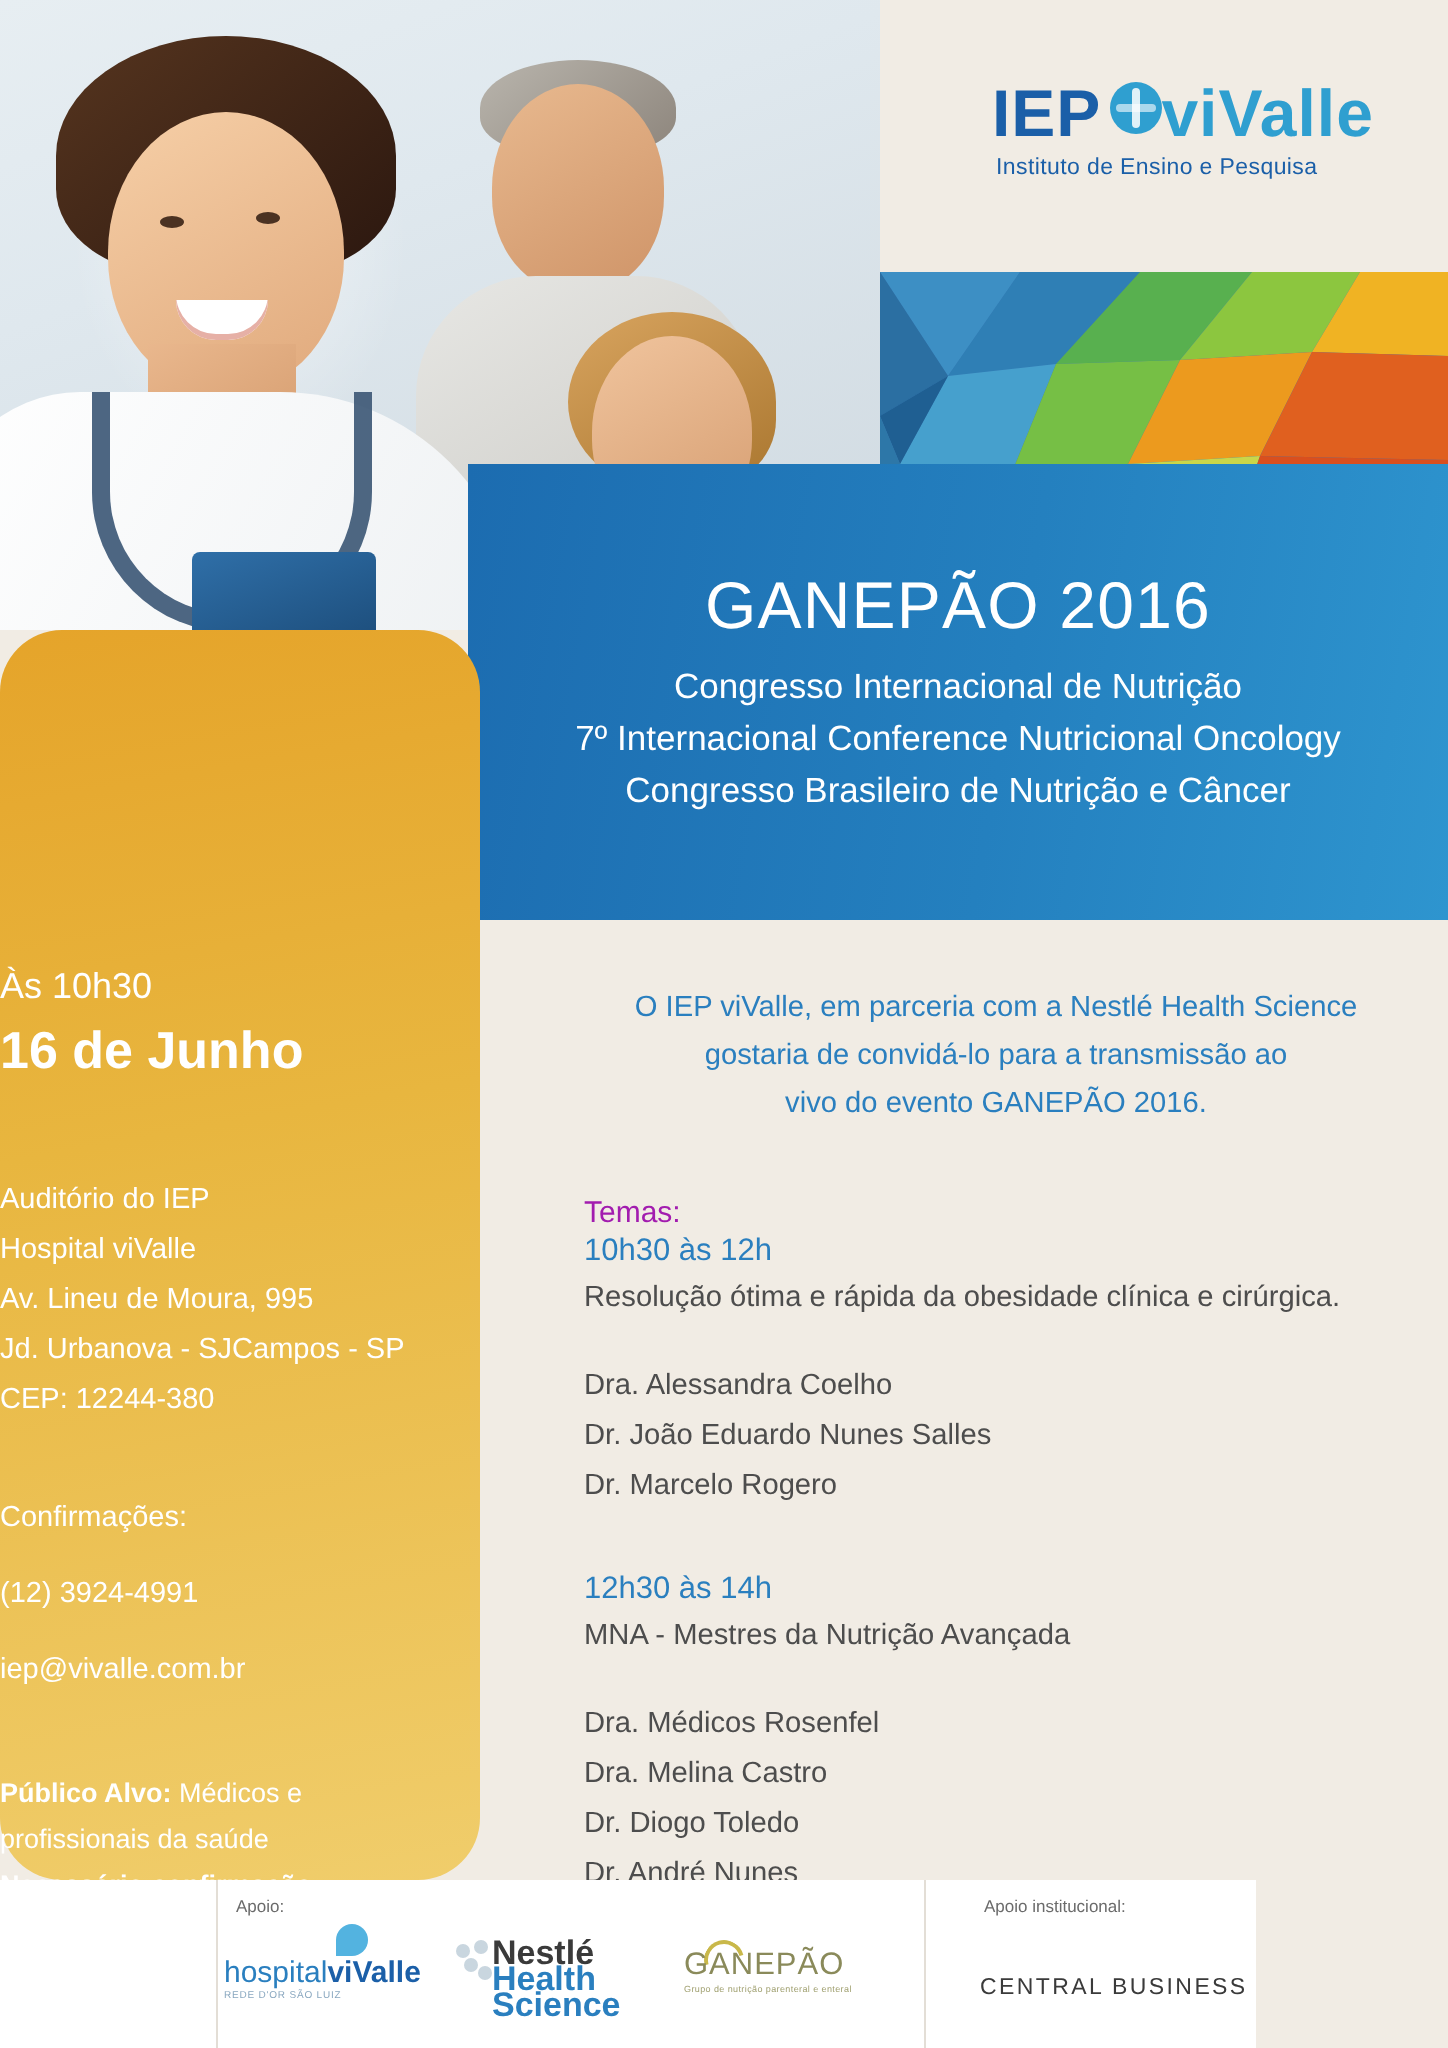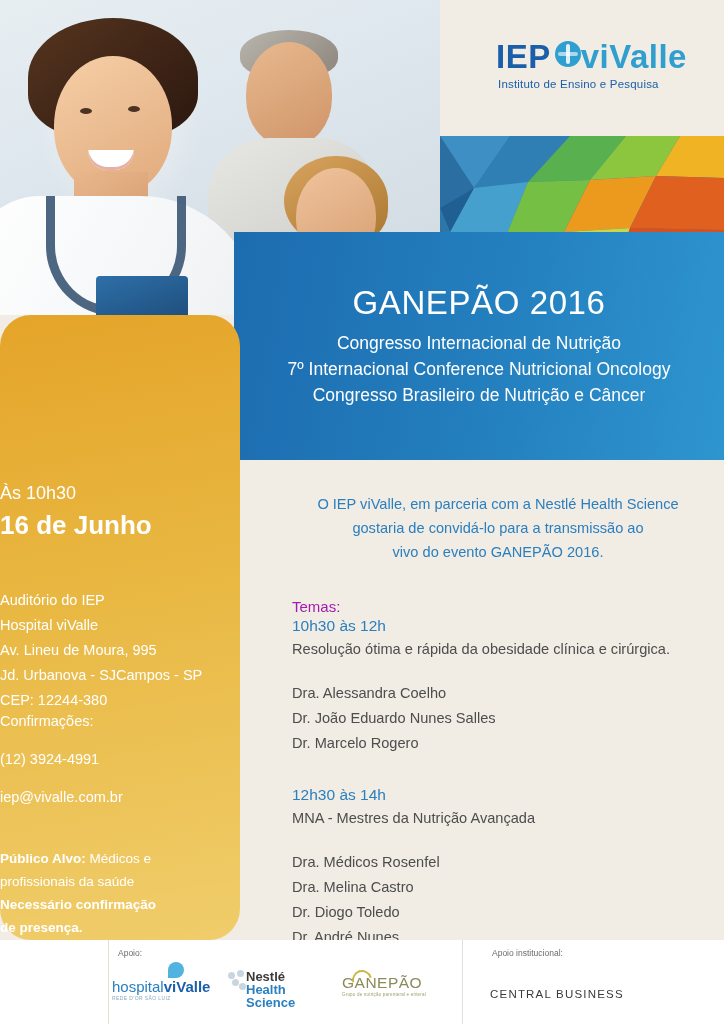--- a/index.html
+++ b/index.html
@@ -186,21 +186,21 @@
     left: 0; top: 315px;
     width: 240px; height: 625px;
     background: linear-gradient(170deg,#e5a42a 0%, #e8b63f 40%, #f0cd6b 100%);
     color: #ffffff;
     text-align: left;
     border-radius: 31px;
   }
   .l-time { margin-top: 168px; font-size: 18px; }
   .l-date { margin-top: 6px; font-size: 26px; font-weight: bold; }
   .l-addr { margin-top: 47px; font-size: 14.5px; line-height: 25px; }
-  .l-conf-label { font-size: 14.5px; }
+  .l-conf-label { margin-top: 38px; font-size: 14.5px; }
   .l-phone { margin-top: 22px; font-size: 14.5px; }
   .l-email { margin-top: 22px; font-size: 14.5px; }
   .l-target { margin-top: 42px; font-size: 13.5px; line-height: 23px; }
   .l-target b { font-weight: bold; }
 
   
   .right-col {
     position: absolute;
     left: 272px; top: 460px;
     width: 452px; height: 520px;
@@ -234,21 +234,21 @@
     color: #4d4d4d;
     font-size: 14.6px;
     line-height: 25px;
   }
   .slot2 { margin-top: 30px; }
 
   
   .footer {
     position: absolute;
     left: 0; top: 940px;
-    width: 724px; height: 84px;
+    width: 628px; height: 84px;
     background: #ffffff;
     padding-left: 36px;
   }
   .footer .divider-l {
     position: absolute; left: 108px; top: 0; width: 1px; height: 84px;
     background: #e3ded6;
   }
   .footer .divider-r {
     position: absolute; left: 462px; top: 0; width: 1px; height: 84px;
     background: #e3ded6;
@@ -269,21 +269,21 @@
   .f-hospital .sub {
     display: block; font-size: 5px; color: #8aa8c0; letter-spacing: .4px;
   }
   .f-hosp-dot {
     position: absolute; left: 168px; top: 22px;
     width: 16px; height: 16px; border-radius: 50% 50% 50% 0;
     background: #53b3e0;
   }
   .f-nestle {
     position: absolute; left: 246px; top: 30px;
-    font-size: 13px; font-weight: bold; line-height: 13px;
+    font-size: 17px; font-weight: bold; line-height: 13px;
   }
   .f-nestle .n1 { color: #3a3a3a; }
   .f-nestle .n2 { color: #2a7fbf; }
   .f-nestle-logo {
     position: absolute; left: 228px; top: 30px;
     width: 18px; height: 22px;
   }
   .f-nestle-logo i {
     position: absolute; width: 7px; height: 7px; border-radius: 50%;
     background: #c9d6df; display: block;

